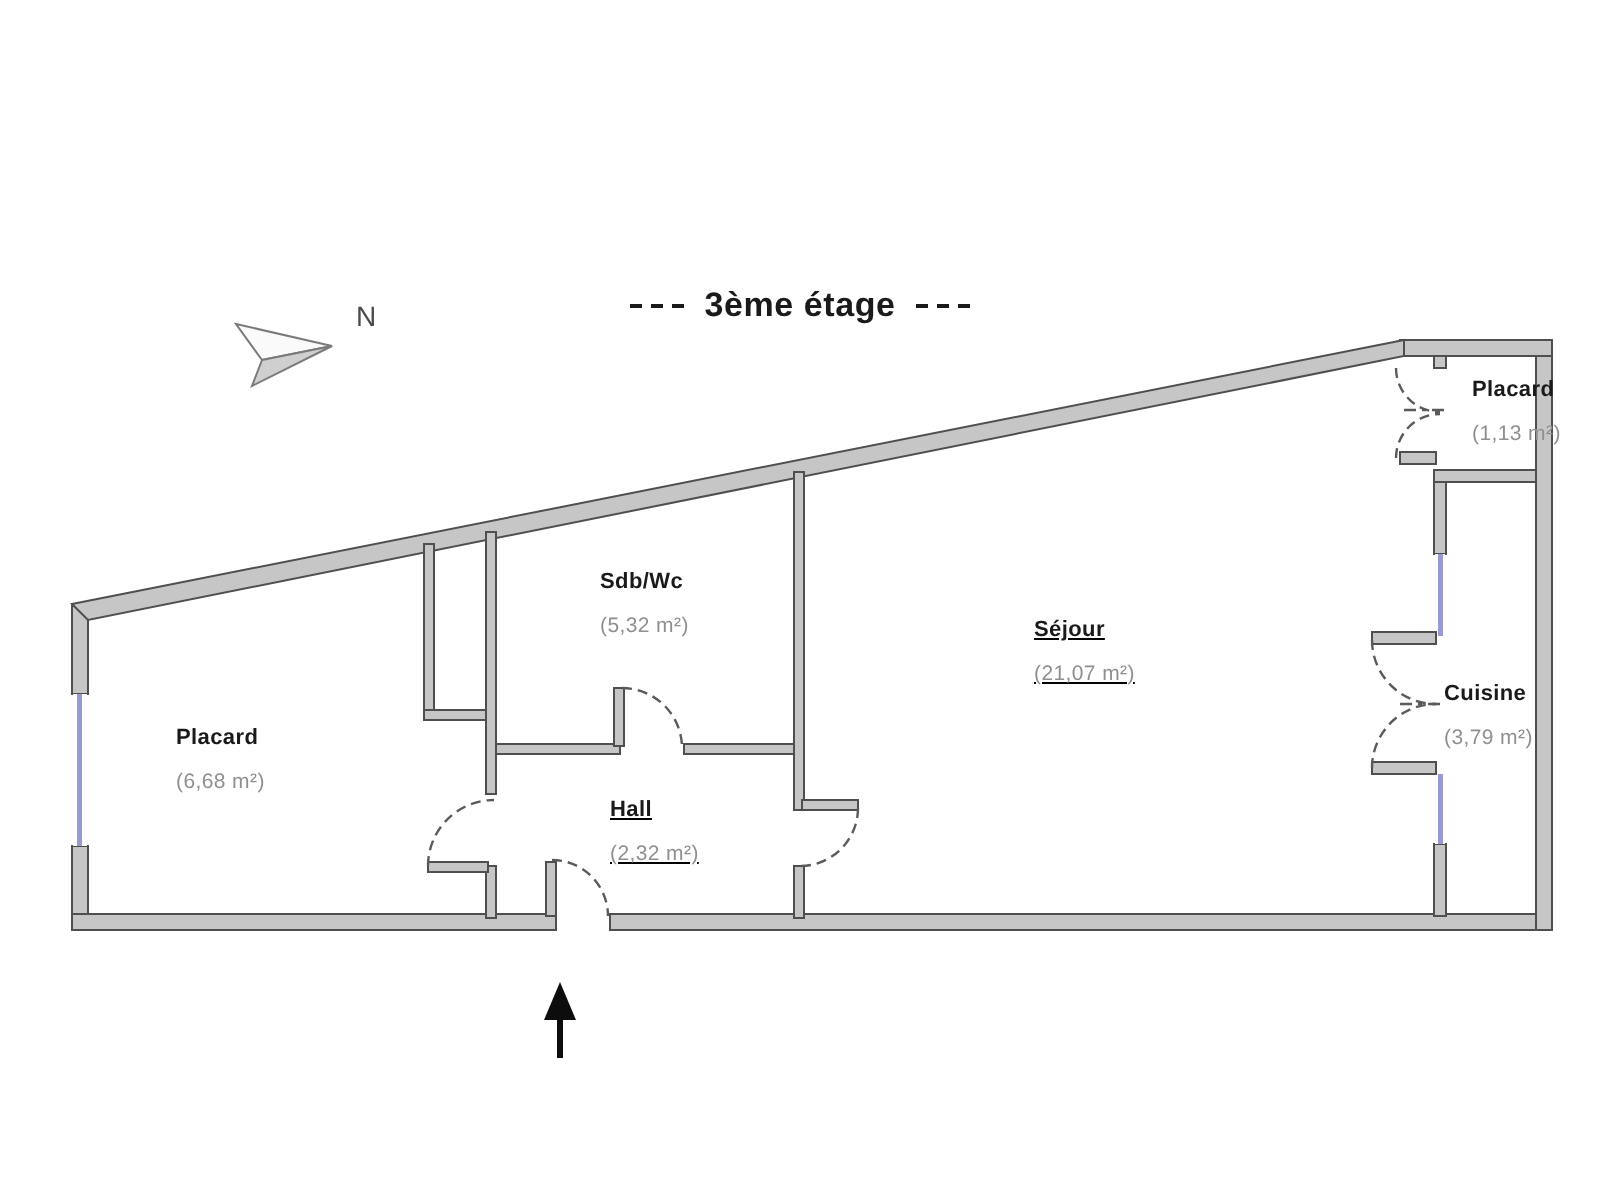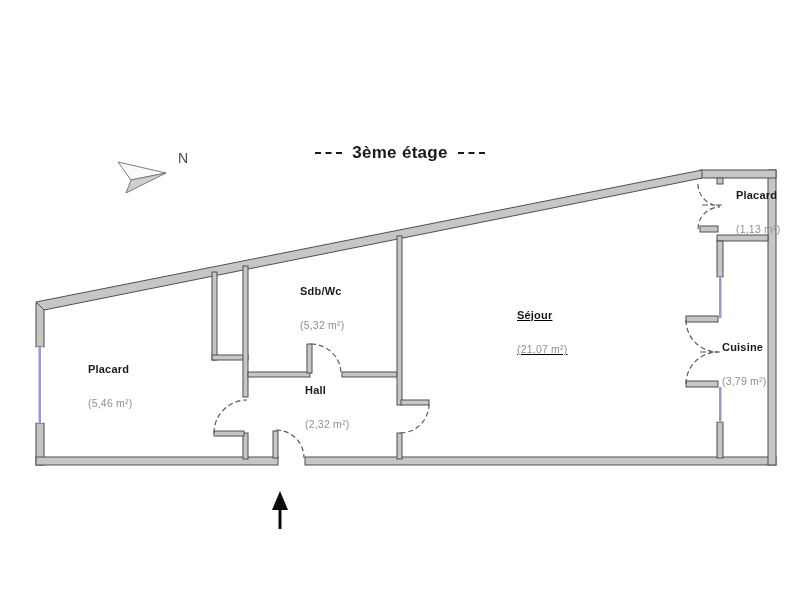--- a/index.html
+++ b/index.html
@@ -21,25 +21,25 @@
   .win-bg{fill:#ffffff;stroke:none;}
   .win{fill:var(--window);stroke:none;}
   .arc{fill:none;stroke:var(--arc);stroke-width:1.2;stroke-dasharray:5 3;}
   .meet{fill:none;stroke:var(--arc);stroke-width:1.2;stroke-dasharray:6 3 2 3;}
   .dart-upper{fill:#fafafa;stroke:#7a7a7a;stroke-width:1;}
   .dart-lower{fill:#cfcfcf;stroke:#7a7a7a;stroke-width:1;}
   .arrow{fill:var(--arrow);stroke:none;}
 
   .room-label{position:absolute;line-height:14px;white-space:nowrap;}
   .room-name{font-weight:700;font-size:11px;color:var(--text-primary);letter-spacing:.2px;}
-  .room-area{font-size:10.5px;color:var(--text-area);margin-top:20px;letter-spacing:.2px;}
+  .room-area{font-size:10.5px;color:var(--text-area);margin-top:8px;letter-spacing:.2px;}
 
   .lbl-cuisine{left:88px;top:362px;}
   .lbl-sdbwc{left:300px;top:284px;}
-  .lbl-hall{left:305px;top:383px;}
+  .lbl-hall{left:305px;top:398px;text-decoration:underline;}
   .lbl-sejour{left:517px;top:308px;text-decoration:underline;}
   .lbl-placard{left:736px;top:188px;}
   .lbl-balcon{left:722px;top:340px;}
 
   .title-wrap{
     position:absolute;left:0;right:0;top:143px;
     display:flex;justify-content:center;align-items:center;gap:10px;
   }
   .title-text{font-weight:700;font-size:17px;color:var(--text-primary);letter-spacing:.3px;}
   .dash-line{width:27px;height:0;border-top:2px dashed var(--text-primary);}
@@ -142,21 +142,21 @@
   <div class="title-wrap">
     <span class="dash-line"></span>
     <span class="title-text">3ème étage</span>
     <span class="dash-line"></span>
   </div>
 
   <span class="compass-n">N</span>
 
   <div class="room-label lbl-cuisine">
     <div class="room-name">Placard</div>
-    <div class="room-area">(5,46 m²)</div>
+    <div class="room-area">(6,68 m²)</div>
   </div>
   <div class="room-label lbl-sdbwc">
     <div class="room-name">Sdb/Wc</div>
     <div class="room-area">(5,32 m²)</div>
   </div>
   <div class="room-label lbl-hall">
     <div class="room-name">Hall</div>
     <div class="room-area">(2,32 m²)</div>
   </div>
   <div class="room-label lbl-sejour">

